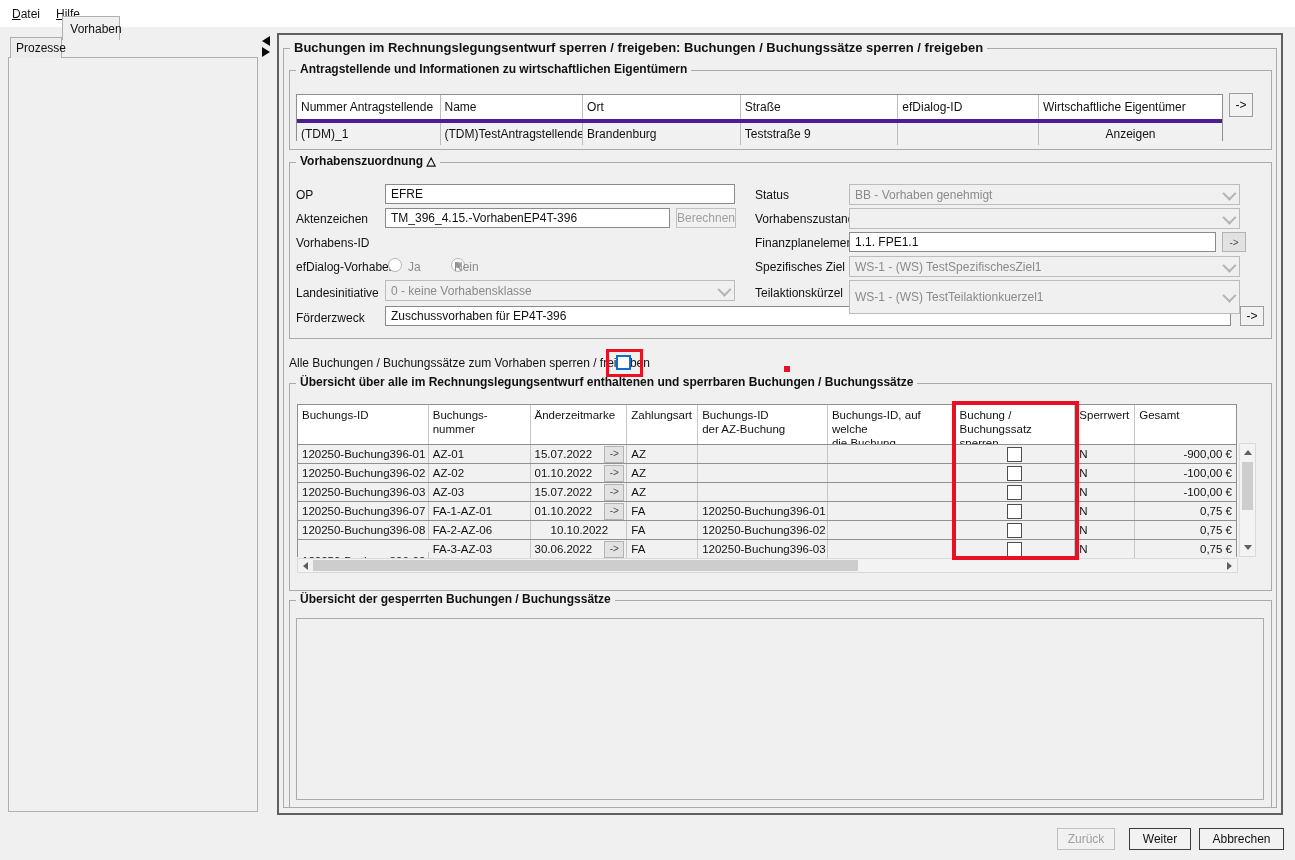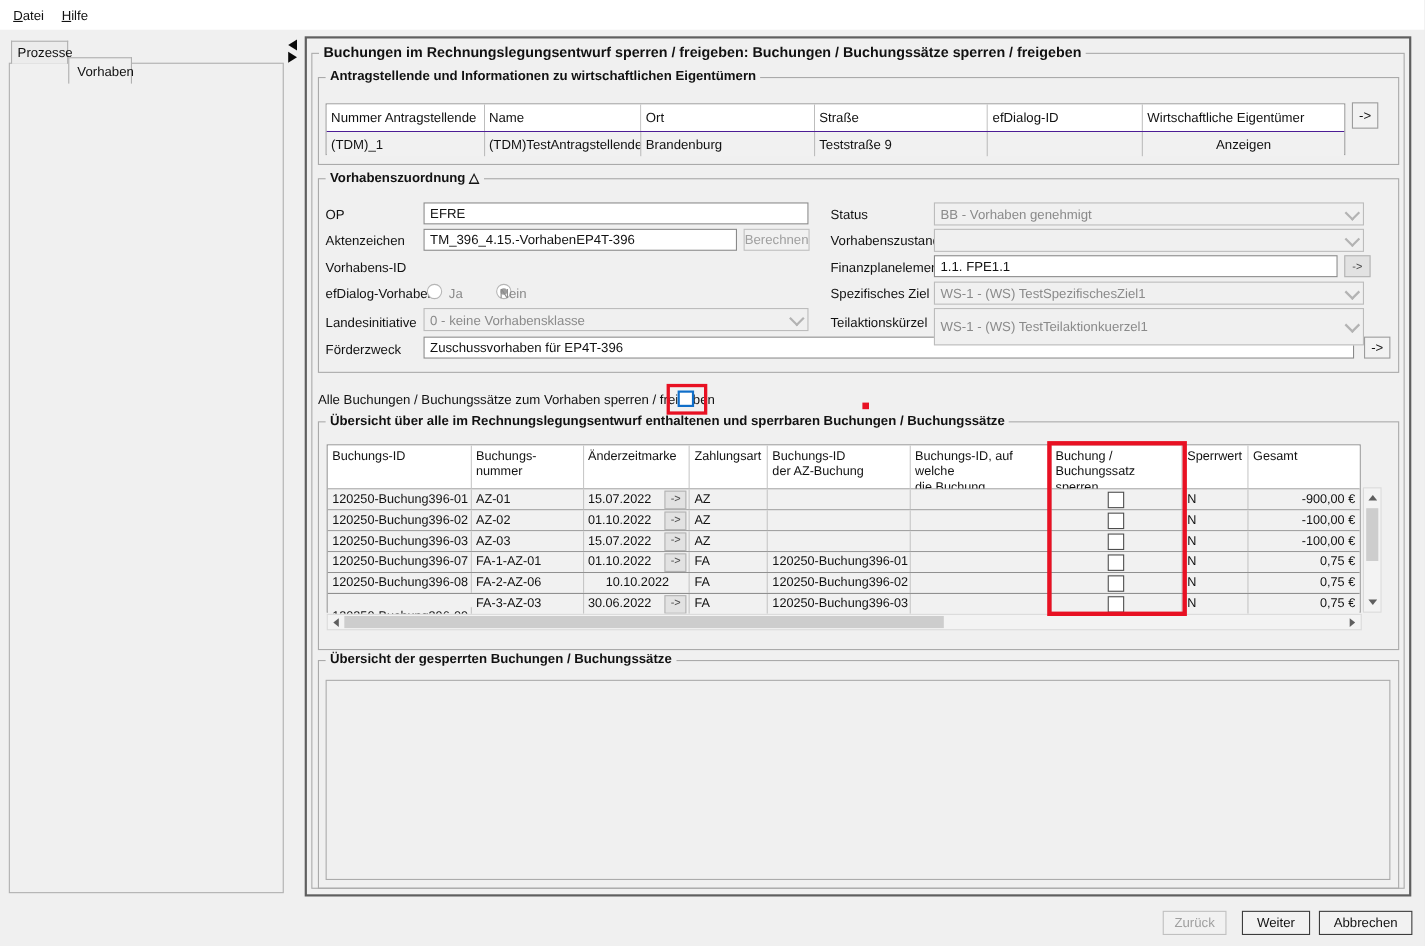--- a/index.html
+++ b/index.html
@@ -42,21 +42,21 @@
 
   
   .main-panel{background:#f0f0f0;border:2px solid #5f5f5f;}
   .tri-l{width:0;height:0;border-top:5px solid transparent;border-bottom:5px solid transparent;border-right:8px solid #0a0a0a;}
   .tri-r{width:0;height:0;border-top:5px solid transparent;border-bottom:5px solid transparent;border-left:8px solid #0a0a0a;}
 
   
   .ap-table{border:1px solid #8f8f8f;background:#fff;}
   .ap-hrow,.ap-row{display:flex;}
   .ap-hcell{height:24px;line-height:24px;padding:0 4px;background:#ffffff;border-right:1px solid #bdbdbd;overflow:hidden;white-space:nowrap;}
-  .ap-row{border-top:1px solid #4c1d95;background:#f1f1f1;}
+  .ap-row{border-top:4px solid #4c1d95;background:#f1f1f1;}
   .ap-cell{height:22px;line-height:22px;padding:0 4px;border-right:1px solid #bdbdbd;overflow:hidden;white-space:nowrap;}
   .ap-cell.center{text-align:center;}
 
   
   .bk-table{border:1px solid #8f8f8f;background:#f1f1f1;}
   .bk-head{display:flex;background:#ffffff;border-bottom:1px solid #8f8f8f;}
   .bk-hcell{height:39px;padding:3px 4px 0 4px;border-right:1px solid #c9c9c9;white-space:pre-line;line-height:14px;font-size:11.5px;overflow:hidden;box-sizing:border-box;}
   .bk-row{display:flex;border-bottom:1px solid #909090;background:#f1f1f1;}
   .bk-cell{height:18px;line-height:18px;padding:0 4px;border-right:1px solid #c6c6c6;overflow:hidden;white-space:nowrap;font-size:11.5px;box-sizing:border-box;display:flex;align-items:center;}
   .bk-cell.r{justify-content:flex-end;}
@@ -85,21 +85,21 @@
   
   <div class="abs menubar">
     <div class="menu-item uf">Datei</div>
     <div class="menu-item uf">Hilfe</div>
   </div>
 
   
   <div class="abs tab inactive" style="left:10px;top:37px;width:52px;height:21px;">
     <span>Prozesse</span>
   </div>
-  <div class="abs tab" style="left:62px;top:52px;width:58px;height:24px;">
+  <div class="abs tab" style="left:62px;top:16px;width:58px;height:24px;">
     <span>Vorhaben</span>
   </div>
   <div class="abs side-panel" style="left:8px;top:57px;width:250px;height:755px;"></div>
 
   
   <div class="abs" style="left:12px;top:62px;width:237px;height:52px;border:1px solid #ababab;"></div>
   <div class="abs lbl lbl-r uf" style="left:14px;top:69px;width:68px;">Suchbegriff:</div>
   <input class="abs tbox lavender" style="left: 86px; top: 66px; width: 158px; height: 18px; border: 1px solid rgb(138, 138, 138);" value="">
   <div class="abs lbl lbl-r" style="left:14px;top:92px;width:68px;">Status:</div>
   <div class="abs tbox selbox" style="left:86px;top:88px;width:158px;height:21px;background:#f2f2f2;">

